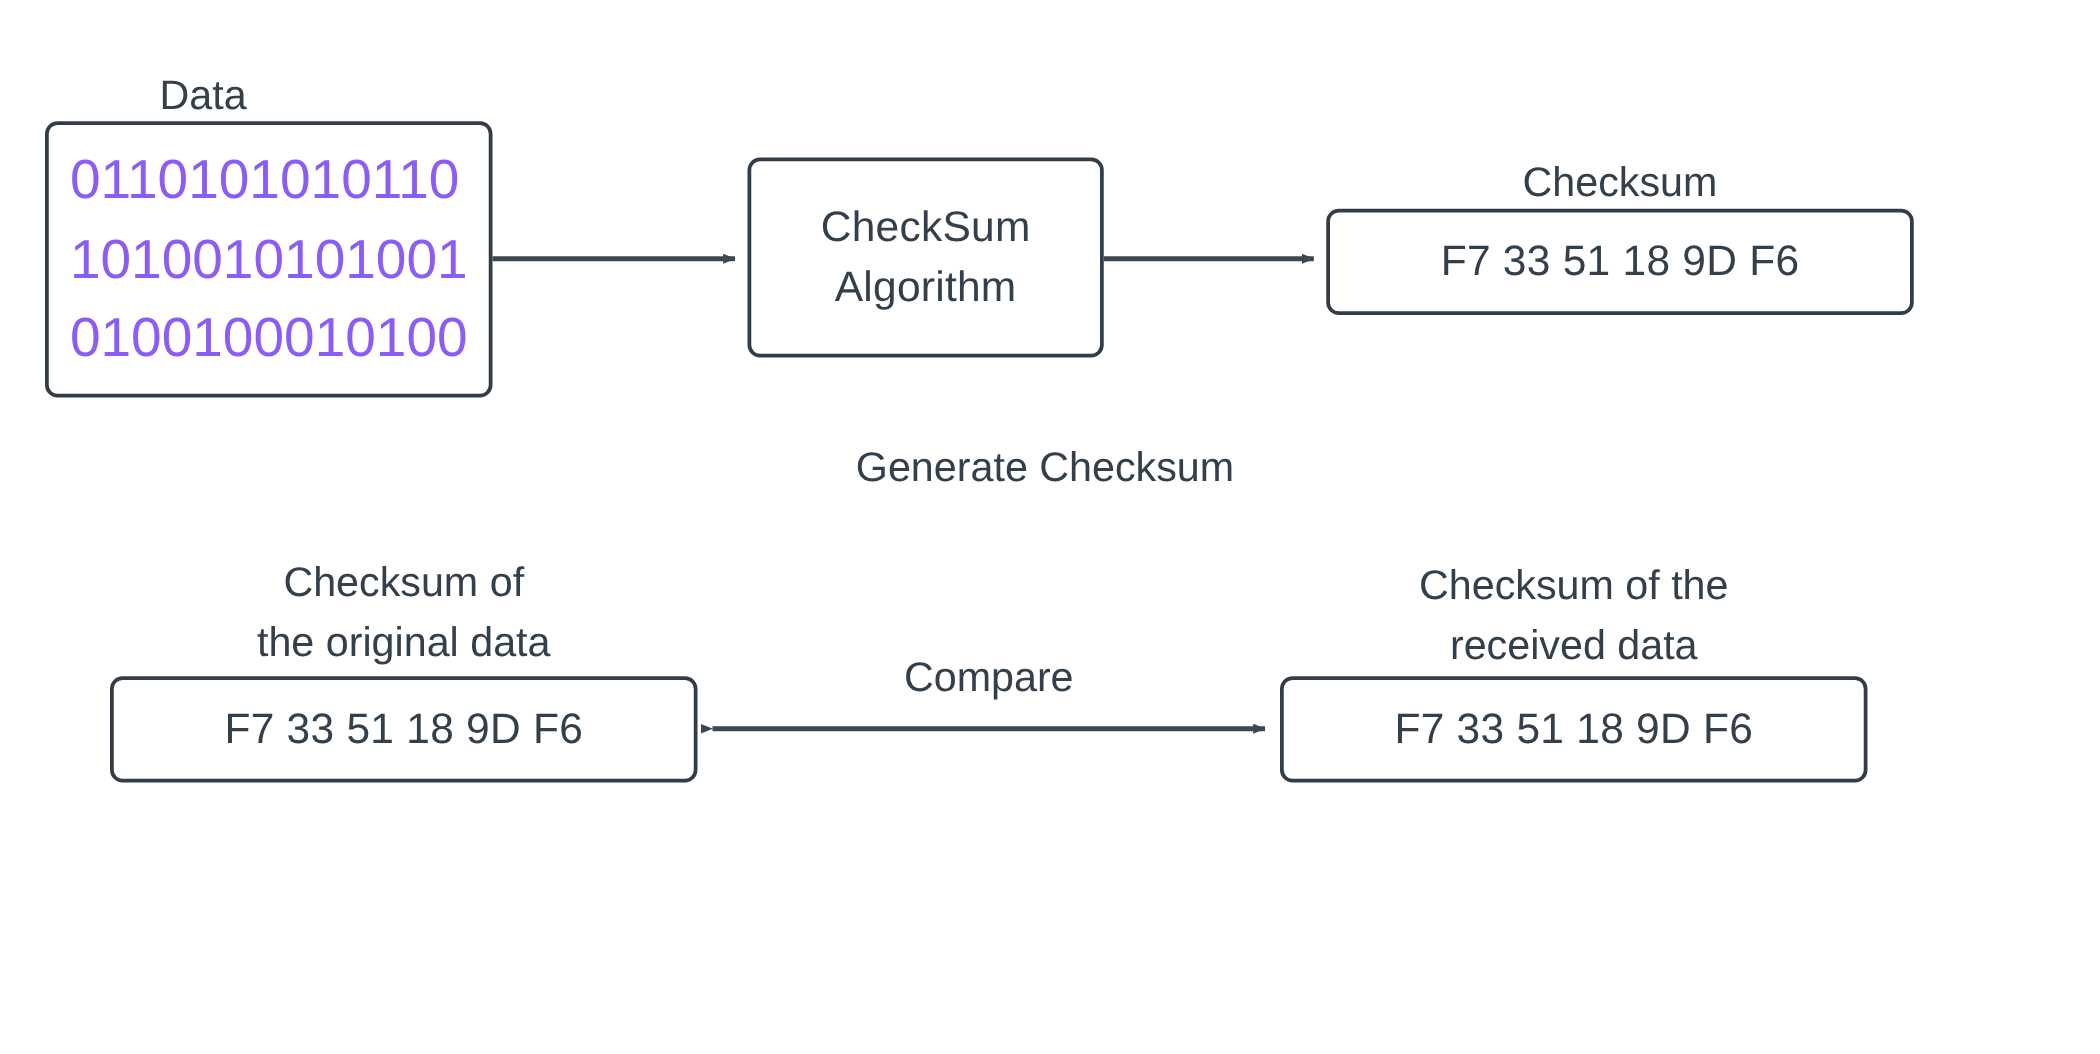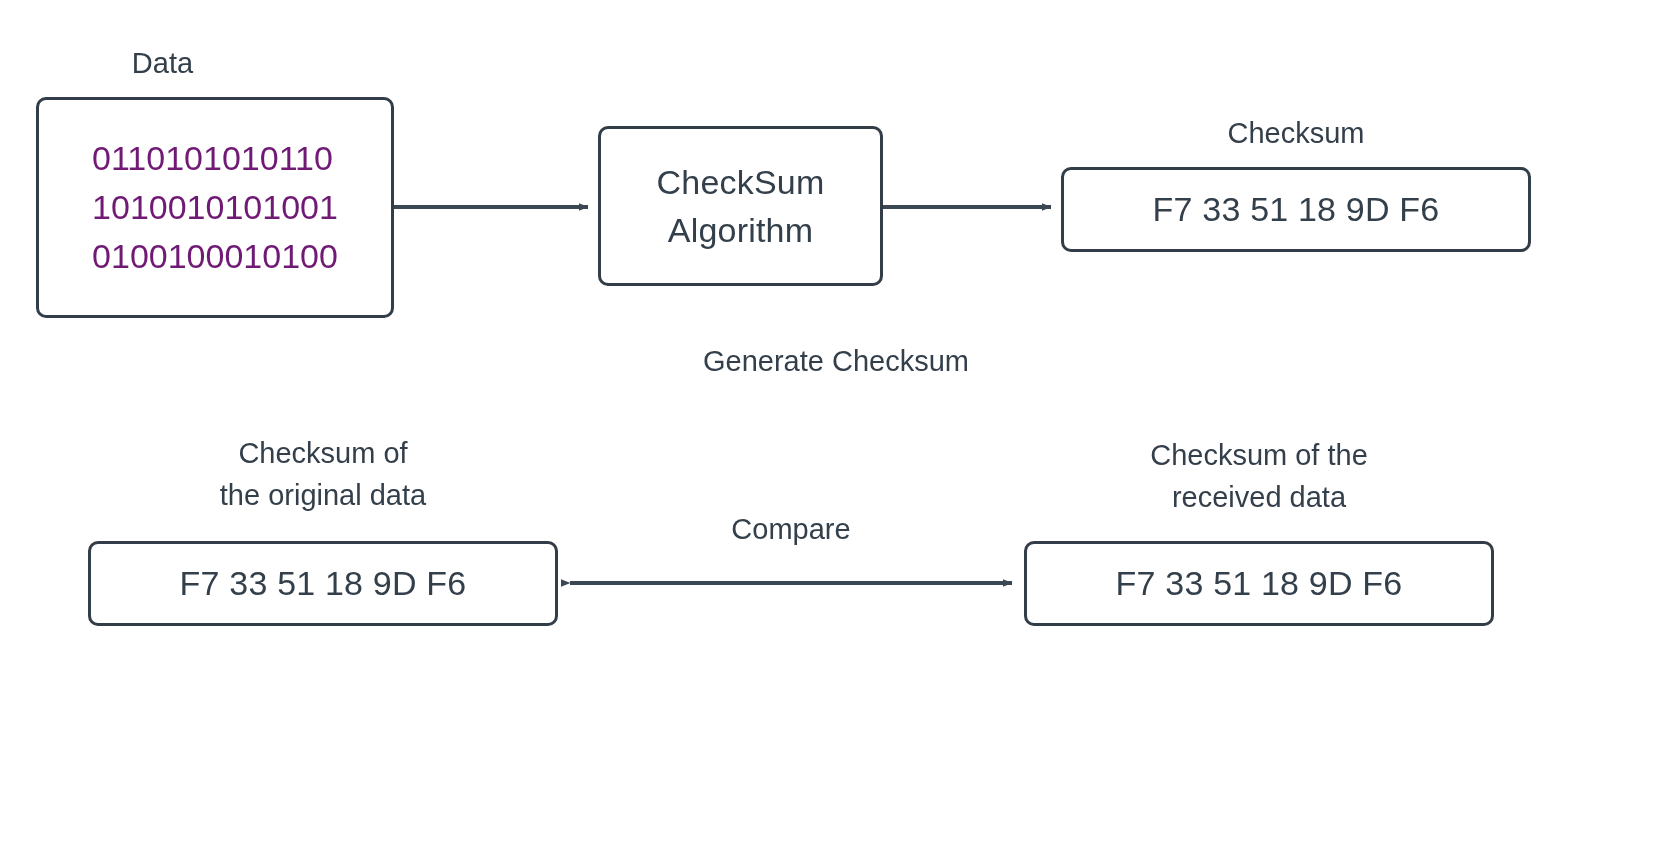--- a/index.html
+++ b/index.html
@@ -40,34 +40,35 @@
   }
   .node-text {
     font-size: 34px;
     line-height: 1.42;
     color: #333f4a;
     white-space: pre-line;
     letter-spacing: 0.2px;
   }
   .mono-bits {
     font-family: "Liberation Sans", sans-serif;
-    font-size: 34px;
+    font-size: 44px;
     line-height: 1.45;
-    color: #701a75;
+    color: #8b5cf6;
     white-space: pre-line;
     text-align: left;
   }
   .free-label {
     position: absolute;
-    font-size: 29px;
+    font-size: 33px;
     line-height: 1.45;
     color: #333f4a;
     text-align: center;
     white-space: pre-line;
     box-sizing: border-box;
+    margin-top: 10px;
   }
 
   
   #data-box      { left: 36px;   top: 97px;  width: 358px; height: 221px; }
   #algo-box      { left: 598px;  top: 126px; width: 285px; height: 160px; }
   #checksum-box  { left: 1061px; top: 167px; width: 470px; height: 85px;  }
   #orig-box      { left: 88px;   top: 541px; width: 470px; height: 85px;  }
   #recv-box      { left: 1024px; top: 541px; width: 470px; height: 85px;  }
 
   

